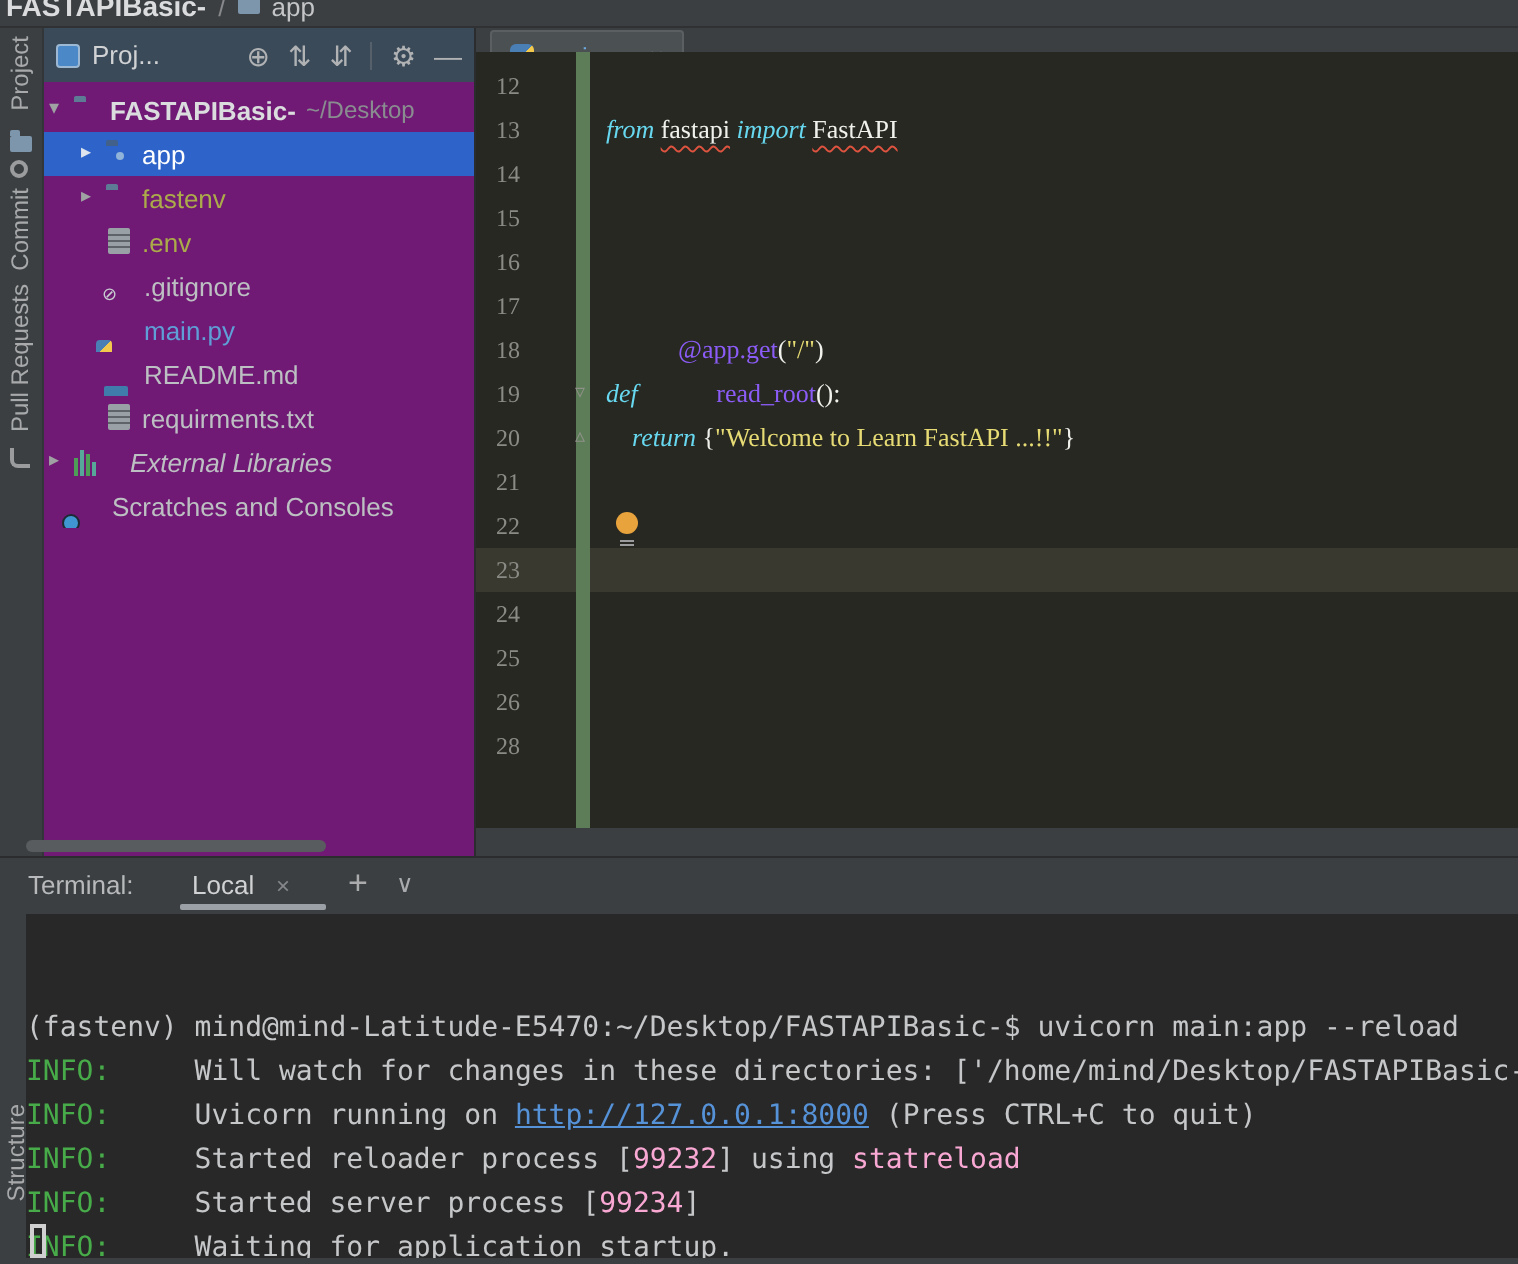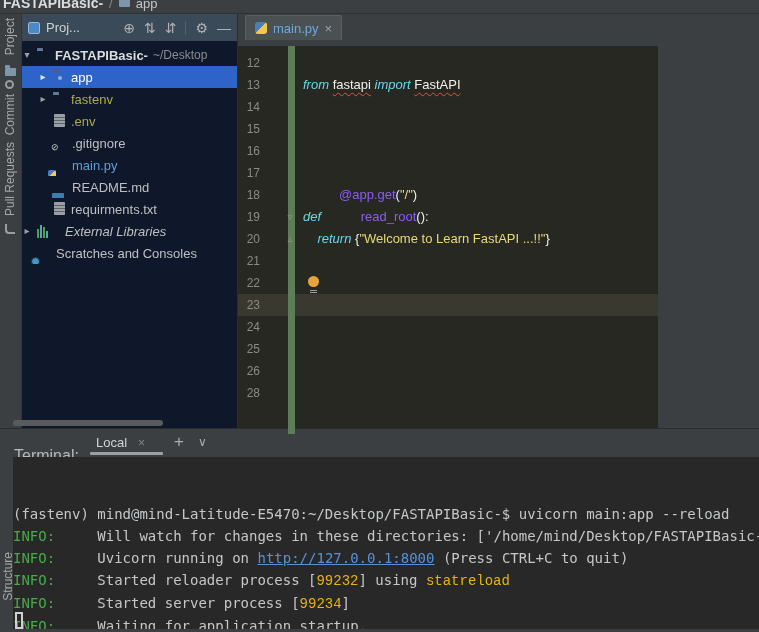--- a/index.html
+++ b/index.html
@@ -28,21 +28,21 @@
   .stripe-icon { position:absolute; left:5px; }
   .s-folder { width:11px; height:8px; background:#7d96ab; border-radius:1px; position:relative; }
   .s-folder::before { content:""; position:absolute; top:-3px; left:0; width:5px; height:3px;
                       background:#7d96ab; border-radius:1px 1px 0 0; }
   .s-commit { width:9px; height:9px; border:2px solid #9a9c9e; border-radius:50%; }
   .s-pull { width:10px; height:10px; border-left:2px solid #9a9c9e; border-bottom:2px solid #9a9c9e;
             border-radius:0 0 0 4px; }
 
   
   .project-panel { position:absolute; left:22px; top:14px; width:215px; height:414px;
-                   background:#0f172a; overflow:hidden; }
+                   background:#701a75; overflow:hidden; }
   .panel-header { position:absolute; left:0; top:0; width:215px; height:27px;
                   background:#3b4a59; display:flex; align-items:center; padding:0 6px; }
   .ph-square { width:12px; height:12px; background:#4a88c7; border:1px solid #9db8d2;
                border-radius:2px; margin-right:6px; flex:0 0 auto; }
   .ph-title { font-size:13px; color:#d0d2d4; margin-right:8px; }
   .ph-icons { margin-left:auto; display:flex; align-items:center; gap:9px; }
   .ph-ic { color:#b0b2b4; font-size:14px; line-height:14px; cursor:default; }
   .ph-div { width:1px; height:14px; background:#55606b; }
 
   .tree { position:absolute; left:0; top:30px; width:215px; }
@@ -99,23 +99,23 @@
   .tabbar { position:absolute; left:0; top:0; width:521px; height:26px; background:#3c3f41;
             display:flex; align-items:flex-end; }
   .tab { height:25px; margin-left:7px; background:#4b5052; border:1px solid #5b5f61;
          border-bottom:none; display:flex; align-items:center; gap:6px; padding:0 9px;
          border-radius:2px 2px 0 0; }
   .tab-pyicon { width:12px; height:12px; border-radius:3px;
       background:linear-gradient(135deg,#4a7fb5 50%,#f2c94c 50%); }
   .tab-name { font-size:13px; color:#6ca9e0; }
   .tab-close { font-size:13px; color:#9fa1a3; }
 
-  .editor { position:absolute; left:0; top:32px; width:420px; height:388px;
+  .editor { position:absolute; left:0; top:12px; width:521px; height:388px;
             background:#272822; overflow:hidden;
-            font-family:Liberation Sans, sans-serif; font-size:13px; }
+            font-family:Liberation Serif, serif; font-size:13px; }
   .caret-line { position:absolute; left:0; width:521px; height:22px; background:#3a3930; }
   .gstripe { position:absolute; left:50px; top:0; width:7px; height:388px; background:#5c7d57; z-index:3; }
   .erows { position:absolute; left:0; top:6px; width:521px; z-index:2; }
   .erow { position:relative; height:22px; line-height:22px; white-space:pre; }
   .lnum { position:absolute; left:0; top:0; width:22px; text-align:right; color:#8a8b84;
           font-size:12px; }
   .ecode { margin-left:65px;text-align:center; }
   .c-kw { color:#67d8ef; font-style:italic; }
   .c-plain { color:#f0f1ec; }
   .c-err { color:#f0f1ec; text-decoration:underline wavy #e0533f 1px; text-underline-offset:3px; }
@@ -126,33 +126,33 @@
           text-align:center; z-index:4; }
   .bulb { position:absolute; left:70px; width:11px; height:11px; border-radius:50%;
           background:#e8a33d; z-index:4; }
   .bulb::after { content:""; position:absolute; left:2px; bottom:-4px; width:7px; height:1px;
           background:#9a9c9e; box-shadow:0 2px 0 #9a9c9e; }
 
   
   .hsep { position:absolute; left:0; top:428px; width:759px; height:1px; background:#2a2c2e; }
   .terminal-header { position:absolute; left:0; top:429px; width:759px; height:28px;
                      background:#3c3f41; }
-  .th-label { position:absolute; left:14px; top:18px; font-size:16px; color:#b7b9bb; }
+  .th-label { position:absolute; left:14px; top:6px; font-size:13px; color:#b7b9bb; }
   .th-tab { position:absolute; left:96px; top:6px; font-size:13px; color:#d0d2d4; }
   .th-close { position:absolute; left:138px; top:7px; font-size:12px; color:#85878a; }
   .th-underline { position:absolute; left:90px; top:23px; width:73px; height:3px;
                   background:#9aa0a6; border-radius:1px; }
   .th-plus { position:absolute; left:174px; top:3px; font-size:17px; color:#a9abad; }
   .th-chev { position:absolute; left:198px; top:6px; font-size:12px; color:#a9abad; }
 
   .terminal-body { position:absolute; left:13px; top:457px; width:746px; height:172px;
                    background:#282828; overflow:hidden; font-family:"DejaVu Sans Mono", monospace;
                    font-size:14px; line-height:22px; white-space:pre; padding-top:2px; }
   .t-p { color:#c5c7c9; } .t-g { color:#47ab49; }
-  .t-l { color:#5692d8; text-decoration:underline; } .t-t { color:#eab308;font-family:Liberation Mono, monospace; }
+  .t-l { color:#5692d8; text-decoration:underline; } .t-t { color:#f9a8d4; }
   .t-cursor { position:absolute; left:2px; top:155px; width:8px; height:17px;
               border:2px solid #d0d0d0; }
 
   .bottom-strip { position:absolute; left:0; top:629px; width:759px; height:3px;
                   background:#3c3f41; z-index:6; }
 </style>
 </head>
 <body>
 
 <div id="root">

